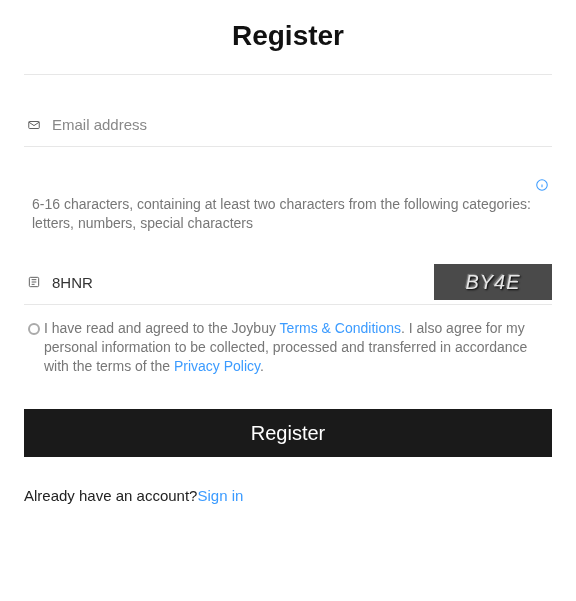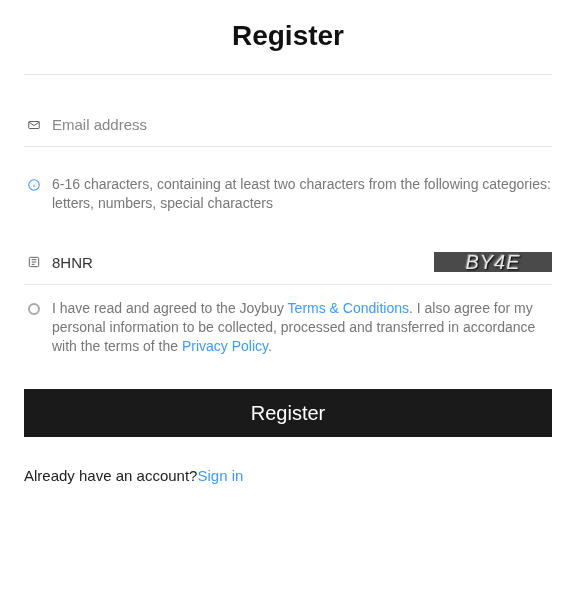--- a/index.html
+++ b/index.html
@@ -43,44 +43,45 @@
       outline: none;
       font-size: 15px;
       color: #333;
       margin-left: 8px;
       background: transparent;
       height: 100%;
     }
     .field input::placeholder { color: #888; }
     .hint-row {
       display: flex;
-      align-items: flex-start;
+      align-items: flex-end;
       margin-top: 12px;
       font-size: 14px;
       color: #777;
       line-height: 1.35;
+      flex-direction: column;
     }
     .hint-row .hint-icon {
       width: 20px;
       height: 20px;
       flex-shrink: 0;
       display: inline-flex;
       align-items: center;
       justify-content: center;
     }
     .hint-row .hint-icon svg { width: 14px; height: 14px; }
     .hint-row .hint-text { flex:1; margin-left: 8px; }
     .captcha-row { position: relative; }
     .captcha-img {
       position: absolute;
       right: 0;
       top: 50%;
       transform: translateY(-50%);
       width: 118px;
-      height: 20px;
+      height: 36px;
       background: #4a4a4a;
       display: flex;
       align-items: center;
       justify-content: center;
       color: #e6e6e6;
       font-style: italic;
       font-family: "Comic Sans MS", cursive, sans-serif;
       font-size: 20px;
       letter-spacing: 1px;
       text-shadow: 1px 1px 2px #000, -1px -1px 1px #888;
@@ -102,21 +103,21 @@
       align-items: center;
       justify-content: center;
     }
     .terms-row .circle {
       width: 12px;
       height: 12px;
       border: 2px solid #aaa;
       border-radius: 50%;
       display: inline-block;
     }
-    .terms-row .terms-text { flex:1; margin-left: 8px; }
+    .terms-row .terms-text { flex:1; }
     .terms-row a, .signin-row a { color: #3b9bff; text-decoration: none; cursor: pointer; }
     .submit-btn {
       width: 100%;
       margin-top: 34px;
       height: 48px;
       background: #1a1a1a;
       color: #fff;
       border: none;
       font-size: 20px;
       cursor: pointer;

